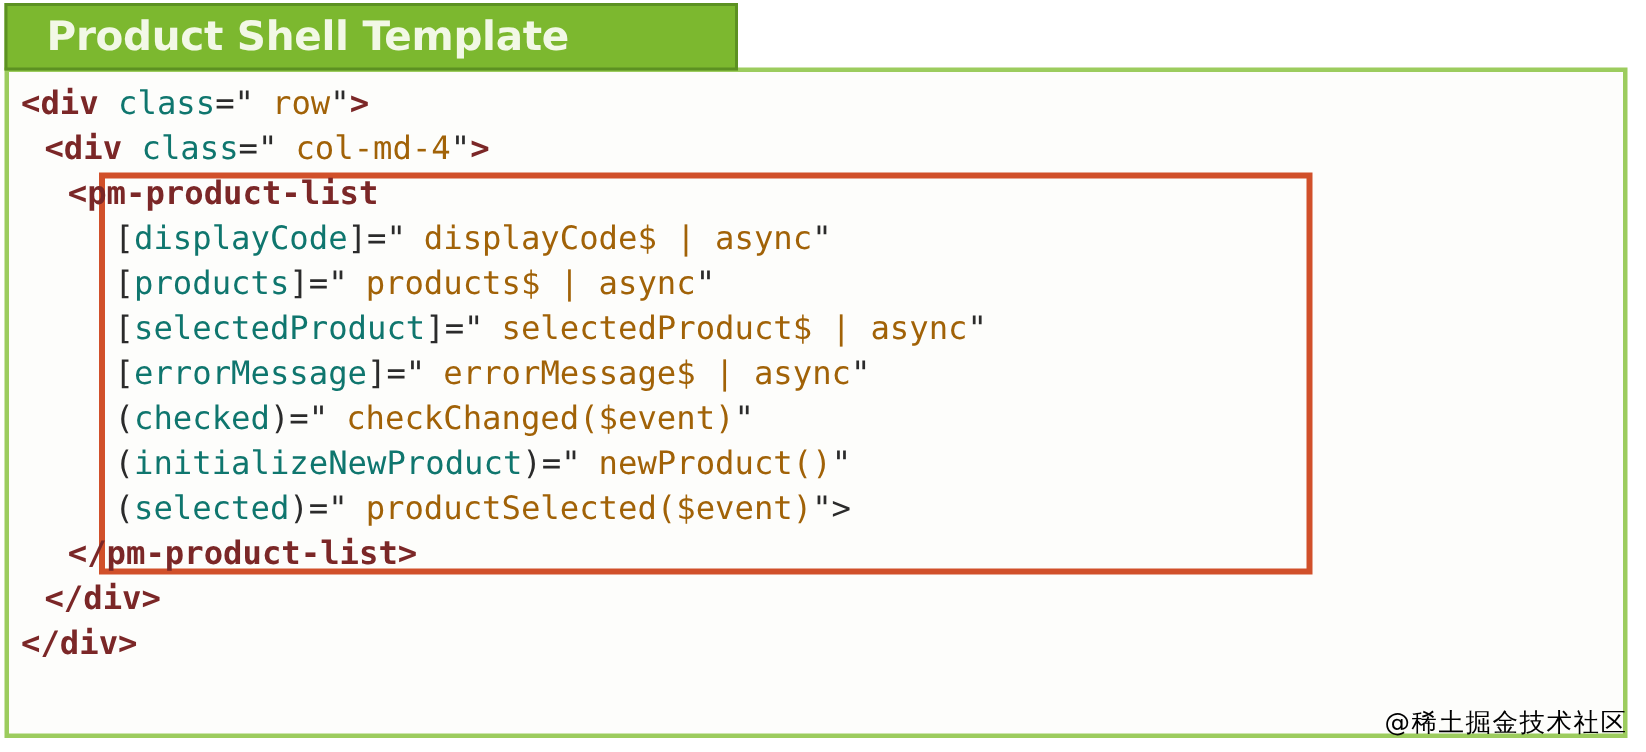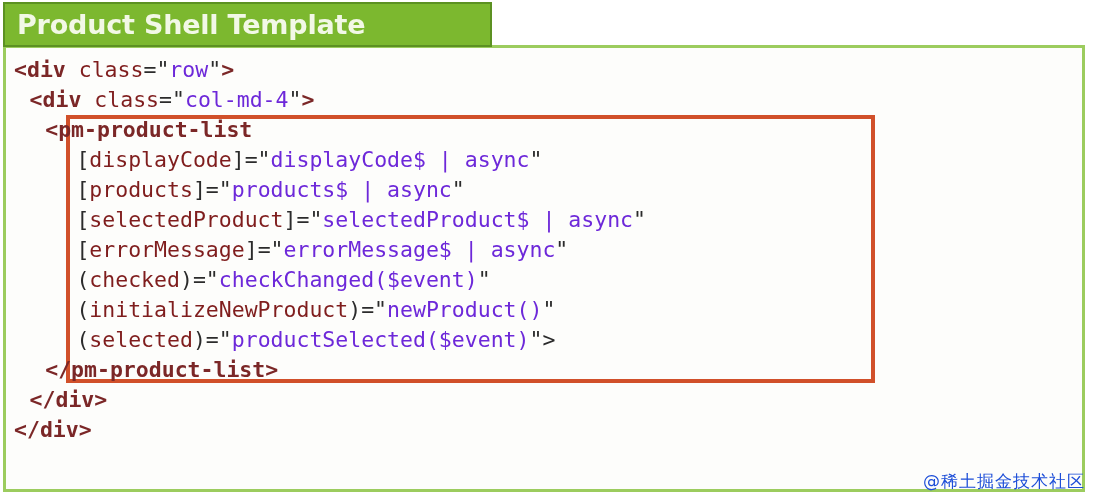--- a/index.html
+++ b/index.html
@@ -36,21 +36,21 @@
     display: flex;
     align-items: center;
     z-index: 6;
   }
   .title-text {
     font-family: "DejaVu Sans", sans-serif;
     font-weight: bold;
     font-size: 27px;
     color: #f2f8e6;
     letter-spacing: -0.2px;
-    padding-left: 12px;
+    padding-left: 26px;
     white-space: nowrap;
   }
 
   
   .content-box {
     position: absolute;
     left: 3px;
     top: 45px;
     width: 1082px;
     height: 447px;
@@ -79,22 +79,22 @@
     position: absolute;
     left: 14px;
     white-space: pre;
     height: 30px;
     line-height: 30px;
   }
 
   
   .tok-tag    { color: #7b2727; font-weight: bold; }
   .tok-punct  { color: #2b2b2b; }
-  .tok-attr   { color: #7f1d1d; }
-  .tok-str    { color: #6d28d9; }
+  .tok-attr   { color: #0f766e; }
+  .tok-str    { color: #a16207; margin-left: 12px; }
 
   
   .highlight-box {
     position: absolute;
     left: 66px;
     top: 115px;
     width: 809px;
     height: 268px;
     box-sizing: border-box;
     border: 4px solid #d1502a;
@@ -103,21 +103,21 @@
     pointer-events: none;
   }
 
   
   .watermark {
     position: absolute;
     right: 12px;
     bottom: 8px;
     font-family: "DejaVu Sans", sans-serif;
     font-size: 17px;
-    color: #1d4ed8;
+    color: #000000;
     letter-spacing: 1px;
     z-index: 7;
     white-space: nowrap;
   }
 </style>
 </head>
 <body>
 
 <div id="slide">
 

